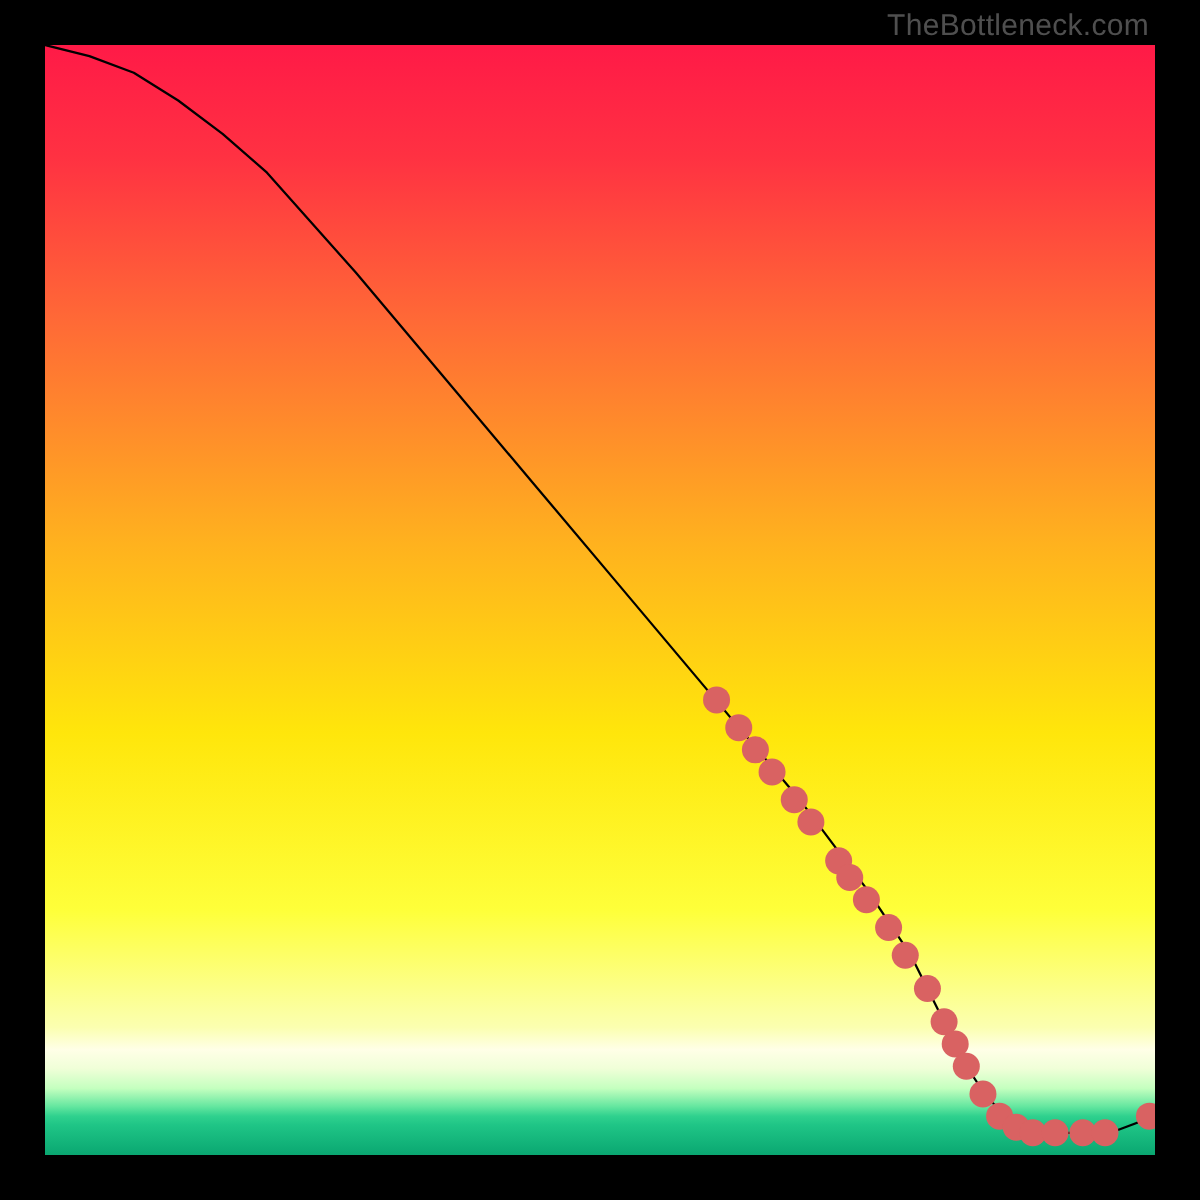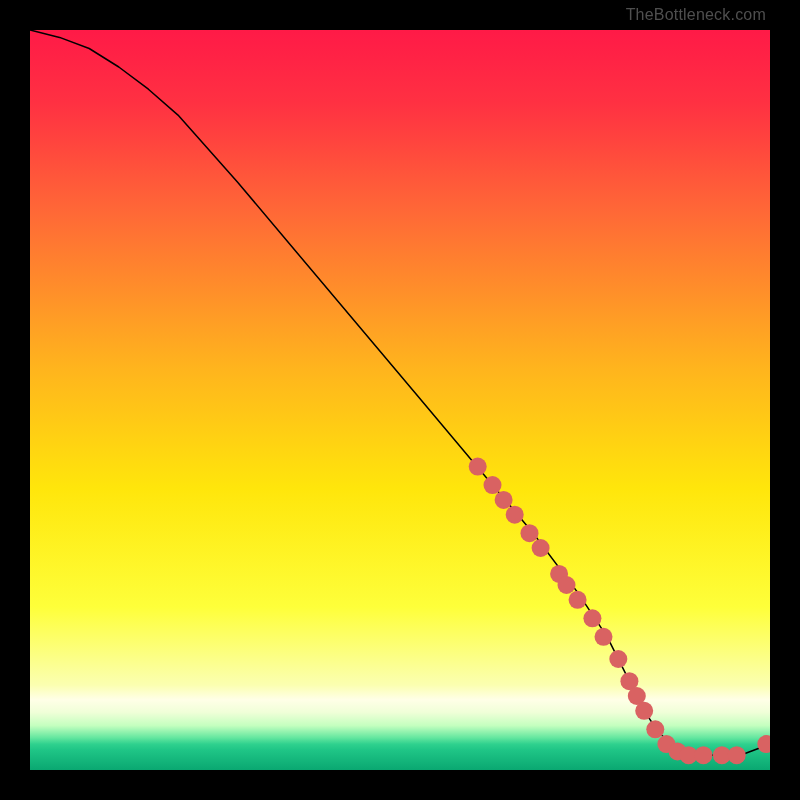--- a/index.html
+++ b/index.html
@@ -24,21 +24,21 @@
     left: 0;
     top: 0;
     width: 740px;
     height: 740px;
   }
   .watermark {
     position: absolute;
     top: 6px;
     right: 34px;
     color: #4f4f4f;
-    font-size: 16px;
+    font-size: 20px;
     font-weight: 500;
     letter-spacing: 0.2px;
     user-select: none;
   }
 </style>
 </head>
 <body>
 
 <div class="watermark">TheBottleneck.com</div>
 

